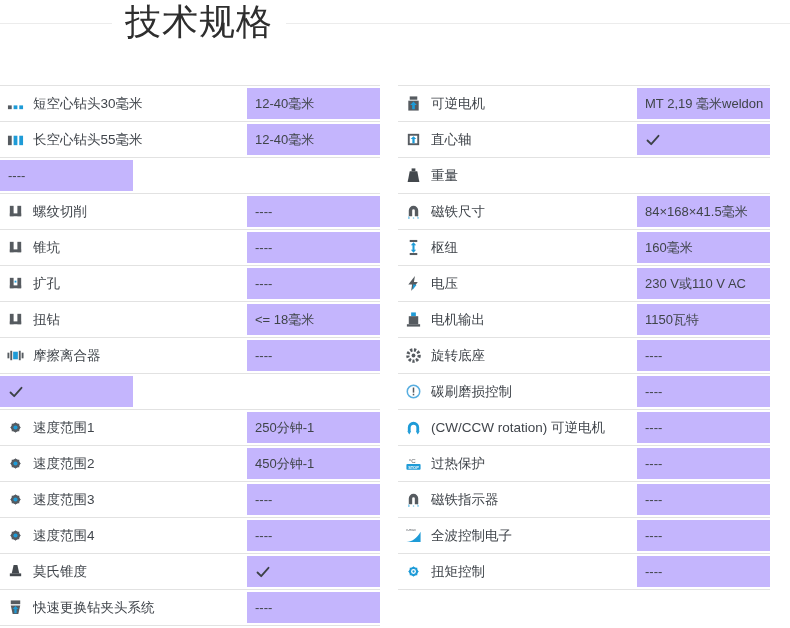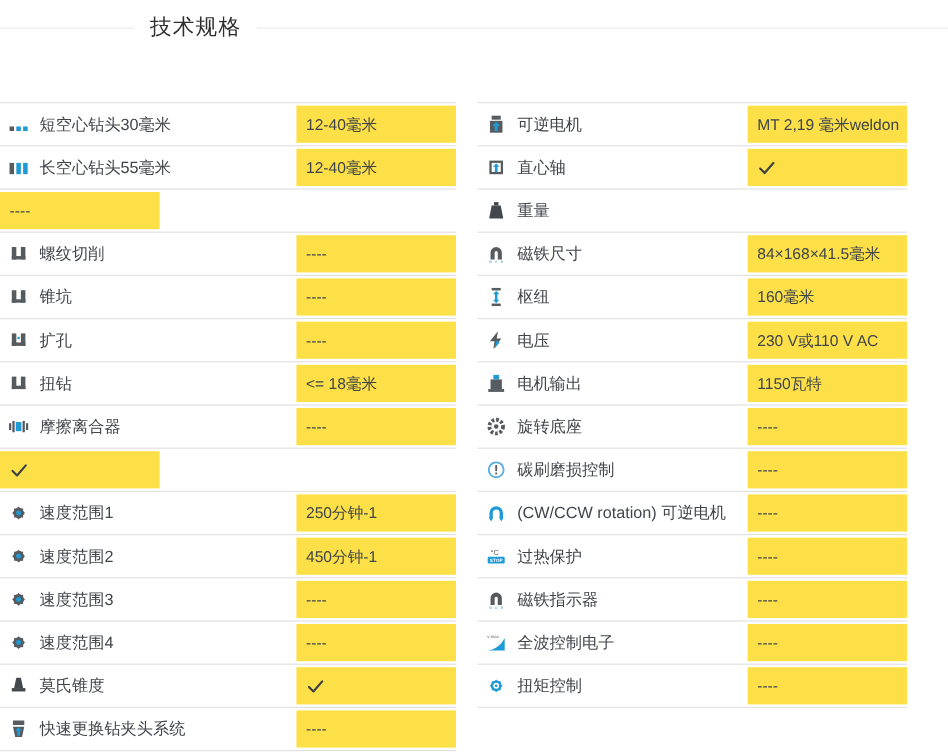--- a/index.html
+++ b/index.html
@@ -6,35 +6,35 @@
   body{
     width:790px;height:628px;overflow:hidden;background:#ffffff;
     font-family:"Liberation Sans","DejaVu Sans",sans-serif;
     color:#40454b;position:relative;
   }
   
   .header{position:relative;height:85px;}
   .header .rule{position:absolute;left:0;right:0;top:23px;border-top:1px solid #ececec;}
   .header h1{
     position:absolute;left:112px;top:2px;margin:0;background:#ffffff;
-    padding:0 13px;font-size:18px;font-weight:500;color:#2e2e2e;line-height:40px;
+    padding:0 13px;font-size:36px;font-weight:500;color:#2e2e2e;line-height:40px;
     letter-spacing:1px;white-space:nowrap;font-family:Liberation Serif, serif;
   }
   
-  .columns{position:absolute;top:85px;left:0;right:0;display:flex;gap:18px;padding-right:34px;}
+  .columns{position:absolute;top:85px;left:0;right:0;display:flex;gap:18px;padding-right:20px;}
   .col{border-top:1px solid #e2e2e2;}
   .col-left{width:380px;flex:0 0 380px;}
   .col-right{flex:1;}
   .row{height:36px;display:flex;align-items:stretch;border-bottom:1px solid #e2e2e2;box-sizing:border-box;}
   .label-cell{flex:1;display:flex;align-items:center;gap:8px;padding-left:6px;min-width:0;}
   .icon{width:19px;flex:0 0 19px;display:flex;align-items:center;justify-content:center;}
   .icon svg{width:17px;height:17px;display:block;}
   .label{font-size:13.5px;color:#40454b;white-space:nowrap;overflow:hidden;}
   .value-cell{
-    width:133px;flex:0 0 133px;background:#fde047;display:flex;align-items:center;
+    width:133px;flex:0 0 133px;background:#c4b5fd;display:flex;align-items:center;
     padding-left:8px;box-sizing:border-box;font-size:13px;color:#3f4449;
     margin:2px 0;white-space:nowrap;overflow:hidden;
   }
   .value-cell svg{display:block;}
 </style>
 </head>
 <body>
 
 <div class="header">
   <div class="rule"></div>

